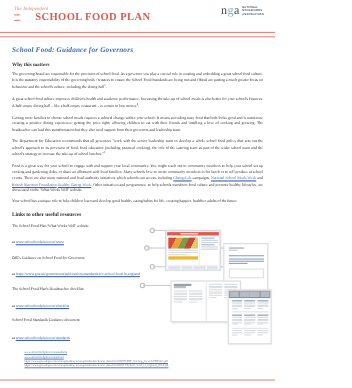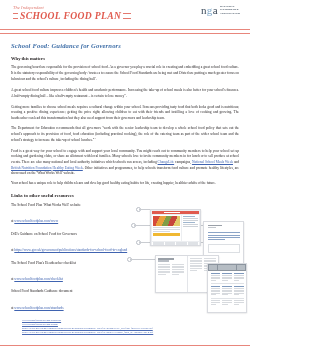--- a/index.html
+++ b/index.html
@@ -31,22 +31,21 @@
     font-size: 4.4px;
     color: #e07b72;
     letter-spacing: .1px;
     line-height: 1;
     margin-bottom: 1px;
     white-space: nowrap;
   }
   .brand-main {
     display: flex;
     align-items: center;
-    gap: 2px;
-    font-style: italic;
+    gap: 14px;
   }
   .brand-rule-left {
     flex: 0 0 5px;
     height: 4px;
     border-top: 1.2px solid #e4796f;
     border-bottom: 1.2px solid #e4796f;
   }
   .brand-title {
     font-family: "Liberation Serif", serif;
     font-weight: bold;

